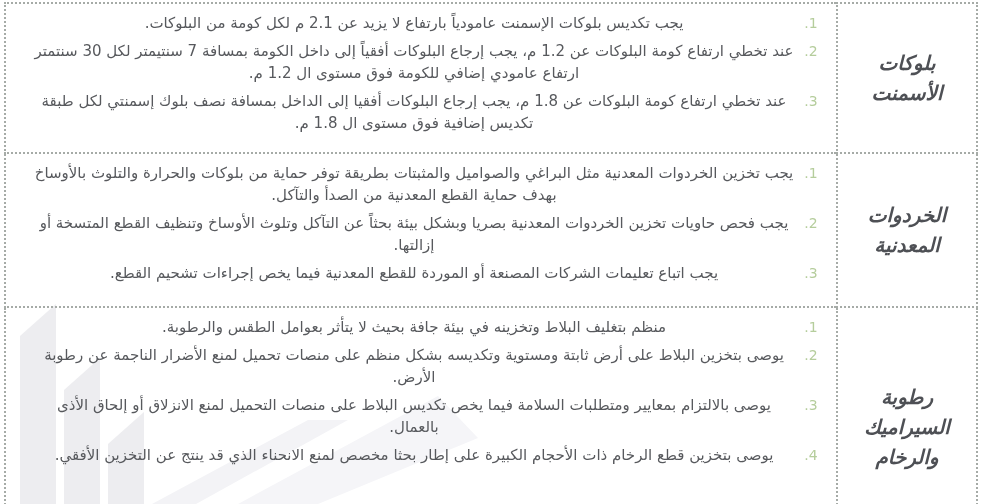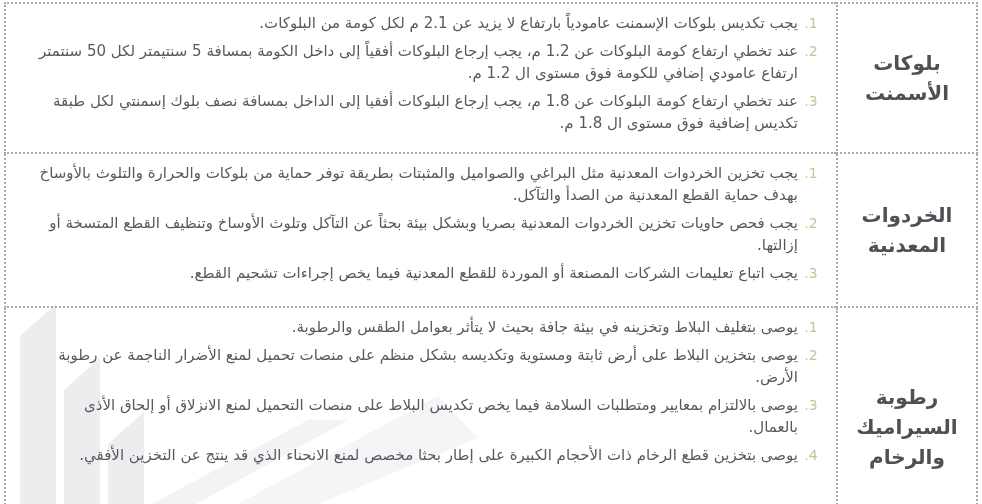--- a/index.html
+++ b/index.html
@@ -34,20 +34,21 @@
   }
   td {
     border: 2px dotted #a6aba7;
     background: transparent;
   }
   td.category-cell {
     width: 122px;
     vertical-align: middle;
     text-align: center;
     padding: 4px 8px;
+    font-style: italic;
   }
   .category-label {
     display: inline-block;
     font-size: 20px;
     line-height: 1.5;
     font-weight: bold;
     color: #4e5055;
   }
   td.content-cell {
     vertical-align: top;
@@ -67,21 +68,21 @@
     text-align: center;
     font-size: 14px;
     line-height: 22px;
     color: #b5cd9c;
   }
   .item-text {
     flex: 1;
     font-size: 15px;
     line-height: 22px;
     color: #57595d;
-    text-align: right;
+    text-align: center;
   }
 </style>
 </head>
 <body>
 
 <div class="page">
 
   <svg class="watermark" width="470" height="226" viewBox="0 0 470 226" aria-hidden="true">
     <polygon points="12,58 48,26 48,226 12,226" fill="#ededf0"></polygon>
     <polygon points="56,112 92,80 92,226 56,226" fill="#ededf0"></polygon>
@@ -97,21 +98,21 @@
       <td class="category-cell">
         <span class="category-label">بلوكات الأسمنت</span>
       </td>
       <td class="content-cell">
         <div class="item">
           <span class="item-num">1.</span>
           <span class="item-text">يجب تكديس بلوكات الإسمنت عامودياً بارتفاع لا يزيد عن 2.1 م لكل كومة من البلوكات.</span>
         </div>
         <div class="item">
           <span class="item-num">2.</span>
-          <span class="item-text">عند تخطي ارتفاع كومة البلوكات عن 1.2 م، يجب إرجاع البلوكات أفقياً إلى داخل الكومة بمسافة 5 سنتيمتر لكل 50 سنتمتر ارتفاع عامودي إضافي للكومة فوق مستوى ال 1.2 م.</span>
+          <span class="item-text">عند تخطي ارتفاع كومة البلوكات عن 1.2 م، يجب إرجاع البلوكات أفقياً إلى داخل الكومة بمسافة 7 سنتيمتر لكل 30 سنتمتر ارتفاع عامودي إضافي للكومة فوق مستوى ال 1.2 م.</span>
         </div>
         <div class="item">
           <span class="item-num">3.</span>
           <span class="item-text">عند تخطي ارتفاع كومة البلوكات عن 1.8 م، يجب إرجاع البلوكات أفقيا إلى الداخل بمسافة نصف بلوك إسمنتي لكل طبقة تكديس إضافية فوق مستوى ال 1.8 م.</span>
         </div>
       </td>
     </tr>
 
     <tr class="row-2">
       <td class="category-cell">
@@ -133,21 +134,21 @@
       </td>
     </tr>
 
     <tr class="row-3">
       <td class="category-cell">
         <span class="category-label">رطوبة السيراميك والرخام</span>
       </td>
       <td class="content-cell">
         <div class="item">
           <span class="item-num">1.</span>
-          <span class="item-text">يوصى بتغليف البلاط وتخزينه في بيئة جافة بحيث لا يتأثر بعوامل الطقس والرطوبة.</span>
+          <span class="item-text">منظم بتغليف البلاط وتخزينه في بيئة جافة بحيث لا يتأثر بعوامل الطقس والرطوبة.</span>
         </div>
         <div class="item">
           <span class="item-num">2.</span>
           <span class="item-text">يوصى بتخزين البلاط على أرض ثابتة ومستوية وتكديسه بشكل منظم على منصات تحميل لمنع الأضرار الناجمة عن رطوبة الأرض.</span>
         </div>
         <div class="item">
           <span class="item-num">3.</span>
           <span class="item-text">يوصى بالالتزام بمعايير ومتطلبات السلامة فيما يخص تكديس البلاط على منصات التحميل لمنع الانزلاق أو إلحاق الأذى بالعمال.</span>
         </div>
         <div class="item">

